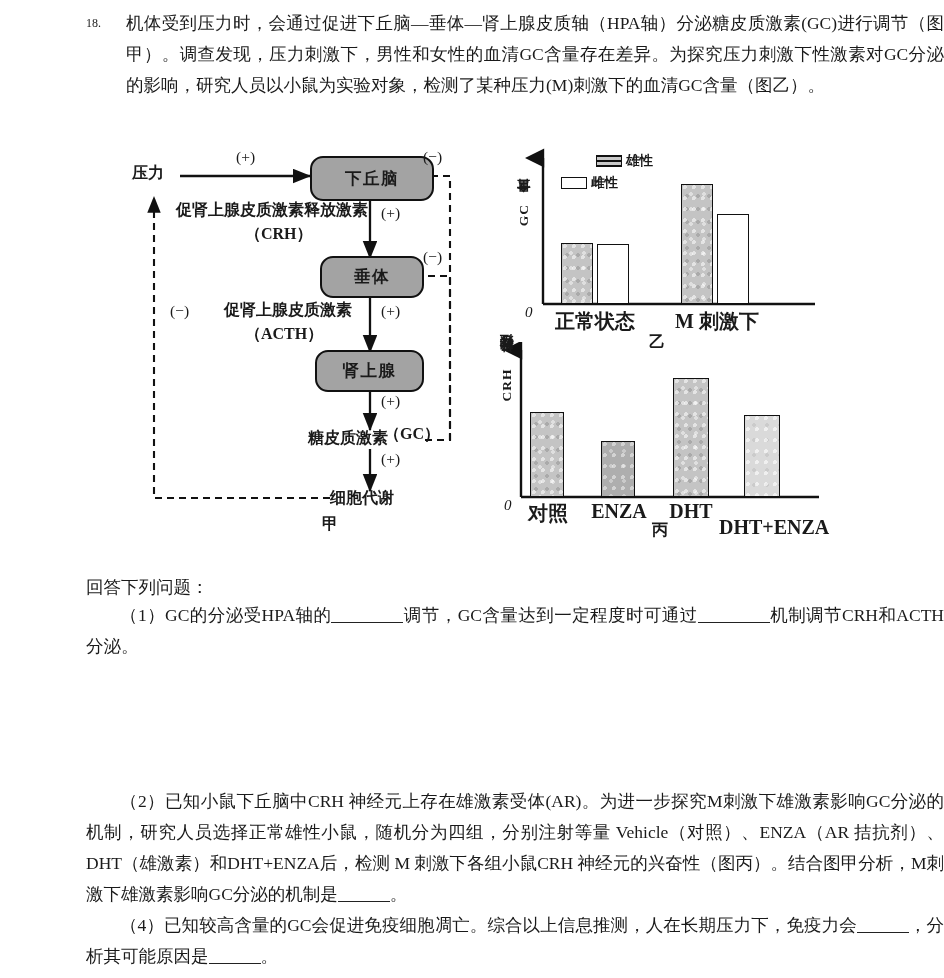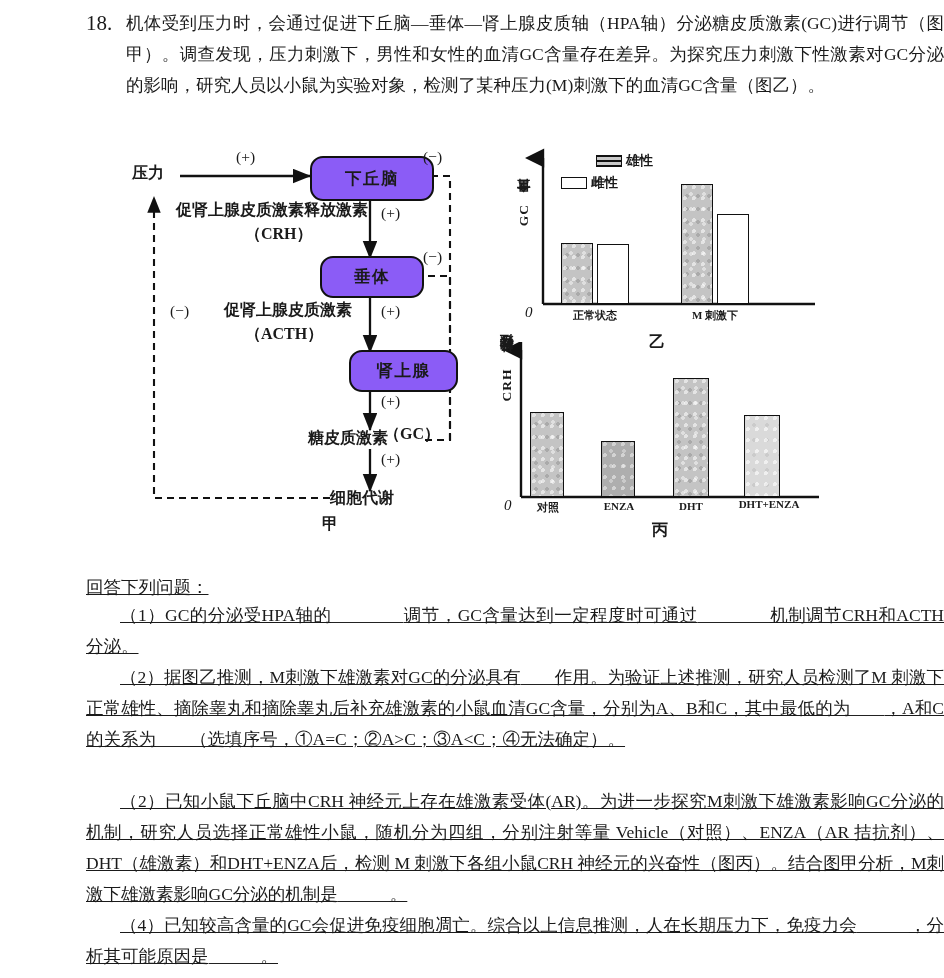--- a/index.html
+++ b/index.html
@@ -29,21 +29,21 @@
     top: 8px;
     width: 858px;
     font-size: 17.5px;
     line-height: 31px;
   }
   .stem-num {
     position: absolute;
     left: 0;
     top: 0;
     width: 40px;
-    font-size: 21px;
+    font-size: 12px;
     line-height: 31px;
   }
   .stem-body {
     margin-left: 40px;
     text-align: justify;
     text-justify: inter-ideograph;
   }
 
   
   .figures {
@@ -69,21 +69,21 @@
     top: 372px;
     font-size: 16px;
     font-weight: bold;
   }
 
   
   .nodebox {
     position: absolute;
     border: 2.2px solid #111;
     border-radius: 13px;
-    background: #8b5cf6;
+    background: #a3a3a3;
     display: flex;
     align-items: center;
     justify-content: center;
     font-size: 16.5px;
     font-weight: bold;
     letter-spacing: 1.5px;
   }
   .plabel {
     position: absolute;
     font-size: 16px;
@@ -147,21 +147,21 @@
     white-space: nowrap;
   }
   .axis-zero {
     position: absolute;
     font-size: 15px;
     font-style: italic;
     font-family: "Liberation Serif", serif;
   }
   .tick-label {
     position: absolute;
-    font-size: 11px;
+    font-size: 20px;
     font-weight: bold;
     text-align: center;
     white-space: nowrap;
   }
   .bar {
     position: absolute;
     border: 1.8px solid #111;
     box-sizing: border-box;
   }
   .bar.shaded {
@@ -190,21 +190,20 @@
 
   
   .qblock {
     position: absolute;
     left: 86px;
     width: 858px;
     font-size: 17.5px;
     line-height: 31px;
     text-align: justify;
     text-justify: inter-ideograph;
-    text-decoration: underline;
   }
   .indent { text-indent: 34px; }
   .blank-s { display:inline-block; border-bottom:1.3px solid #222; width: 34px; vertical-align: -2px; }
   .blank-m { display:inline-block; border-bottom:1.3px solid #222; width: 52px; vertical-align: -2px; }
   .blank-l { display:inline-block; border-bottom:1.3px solid #222; width: 72px; vertical-align: -2px; }
 </style>
 </head>
 <body>
 
 <div class="page">
@@ -242,21 +241,21 @@
 
         <path d="M318,298 L318,34 L268,34" fill="none" stroke="#111" stroke-width="2.1" stroke-dasharray="7 5" marker-end="url(#ahl)"></path>
 
         <path d="M198,356 L22,356 L22,55" fill="none" stroke="#111" stroke-width="2.1" stroke-dasharray="7 5" marker-end="url(#ahl)"></path>
       </svg>
 
       <div class="plabel" style="left:0px; top:21px;">压力</div>
 
       <div class="nodebox" style="left:178px; top:14px; width:120px; height:41px;">下丘脑</div>
       <div class="nodebox" style="left:188px; top:114px; width:100px; height:38px;">垂体</div>
-      <div class="nodebox" style="left:183px; top:208px; width:105px; height:38px;margin-left:34px;">肾上腺</div>
+      <div class="nodebox" style="left:183px; top:208px; width:105px; height:38px;">肾上腺</div>
 
       <div class="plabel" style="left:44px; top:58px;">促肾上腺皮质激素释放激素</div>
       <div class="plabel" style="left:113px; top:82px;">（CRH）</div>
 
       <div class="plabel" style="left:72px; top:158px;margin-left:20px;">促肾上腺皮质激素</div>
       <div class="plabel" style="left:113px; top:182px;">（ACTH）</div>
 
       <div class="plabel" style="left:158px; top:286px;margin-left:18px;">糖皮质激素</div>
       <div class="plabel" style="left:252px; top:282px;">（GC）</div>
 
@@ -331,29 +330,28 @@
 
       
       <div class="bar shaded" style="left:33px; top:69.7px; width:34px; height:85.3px;"></div>
       <div class="bar shaded-dark" style="left:104px; top:99.1px; width:34px; height:55.9px;"></div>
       <div class="bar shaded" style="left:176px; top:35.9px; width:36px; height:119.1px;"></div>
       <div class="bar shaded-light" style="left:247px; top:72.7px; width:36px; height:82.3px;"></div>
 
       <div class="tick-label" style="left:26px; top:158px; width:50px;">对照</div>
       <div class="tick-label" style="left:93px; top:158px; width:58px;">ENZA</div>
       <div class="tick-label" style="left:165px; top:158px; width:58px;">DHT</div>
-      <div class="tick-label" style="left:222px; top:156px; width:100px;">DHT+ENZA</div>
+      <div class="tick-label" style="left:222px; top:174px; width:100px;">DHT+ENZA</div>
 
       <div class="chart-caption" style="left:155px; top:178px;">丙</div>
     </div>
 
   </div>
 
   <div class="qblock" style="top:572px;">
     <span>回答下列问题：</span>
   </div>
 
   <div class="qblock indent" id="q1" style="top:600px;"><span>（1）GC的分泌受HPA轴的</span><span class="blank-l"></span><span>调节，GC含量达到一定程度时可通过</span><span class="blank-l"></span><span>机制调节CRH和ACTH分泌。</span></div>
-  <div class="qblock indent" id="q2" style="top:662px;"><span>（2）据图乙推测，M刺激下雄激素对GC的分泌具有</span><span class="blank-s"></span><span>作用。为验证上述推测，研究人员检测了M 刺激下正常雄性、摘除睾丸和摘除睾丸后补充雄激素的小鼠血清GC含量，分别为A、B和C，其中最低的为</span><span class="blank-s"></span><span>，A和C的关系为</span><span class="blank-s"></span><span>（选填序号，①A=C；②A&gt;C；③A&lt;C；④无法确定）。</span></div>
   <div class="qblock indent" id="q3" style="top:786px;"><span>（2）已知小鼠下丘脑中CRH 神经元上存在雄激素受体(AR)。为进一步探究M刺激下雄激素影响GC分泌的机制，研究人员选择正常雄性小鼠，随机分为四组，分别注射等量 Vehicle（对照）、ENZA（AR 拮抗剂）、DHT（雄激素）和DHT+ENZA后，检测 M 刺激下各组小鼠CRH 神经元的兴奋性（图丙）。结合图甲分析，M刺激下雄激素影响GC分泌的机制是</span><span class="blank-m"></span><span>。</span></div>
   <div class="qblock indent" id="q4" style="top:910px;"><span>（4）已知较高含量的GC会促进免疫细胞凋亡。综合以上信息推测，人在长期压力下，免疫力会</span><span class="blank-m"></span><span>，分析其可能原因是</span><span class="blank-m"></span><span>。</span></div>
 
 </div>
 
 </body></html>

